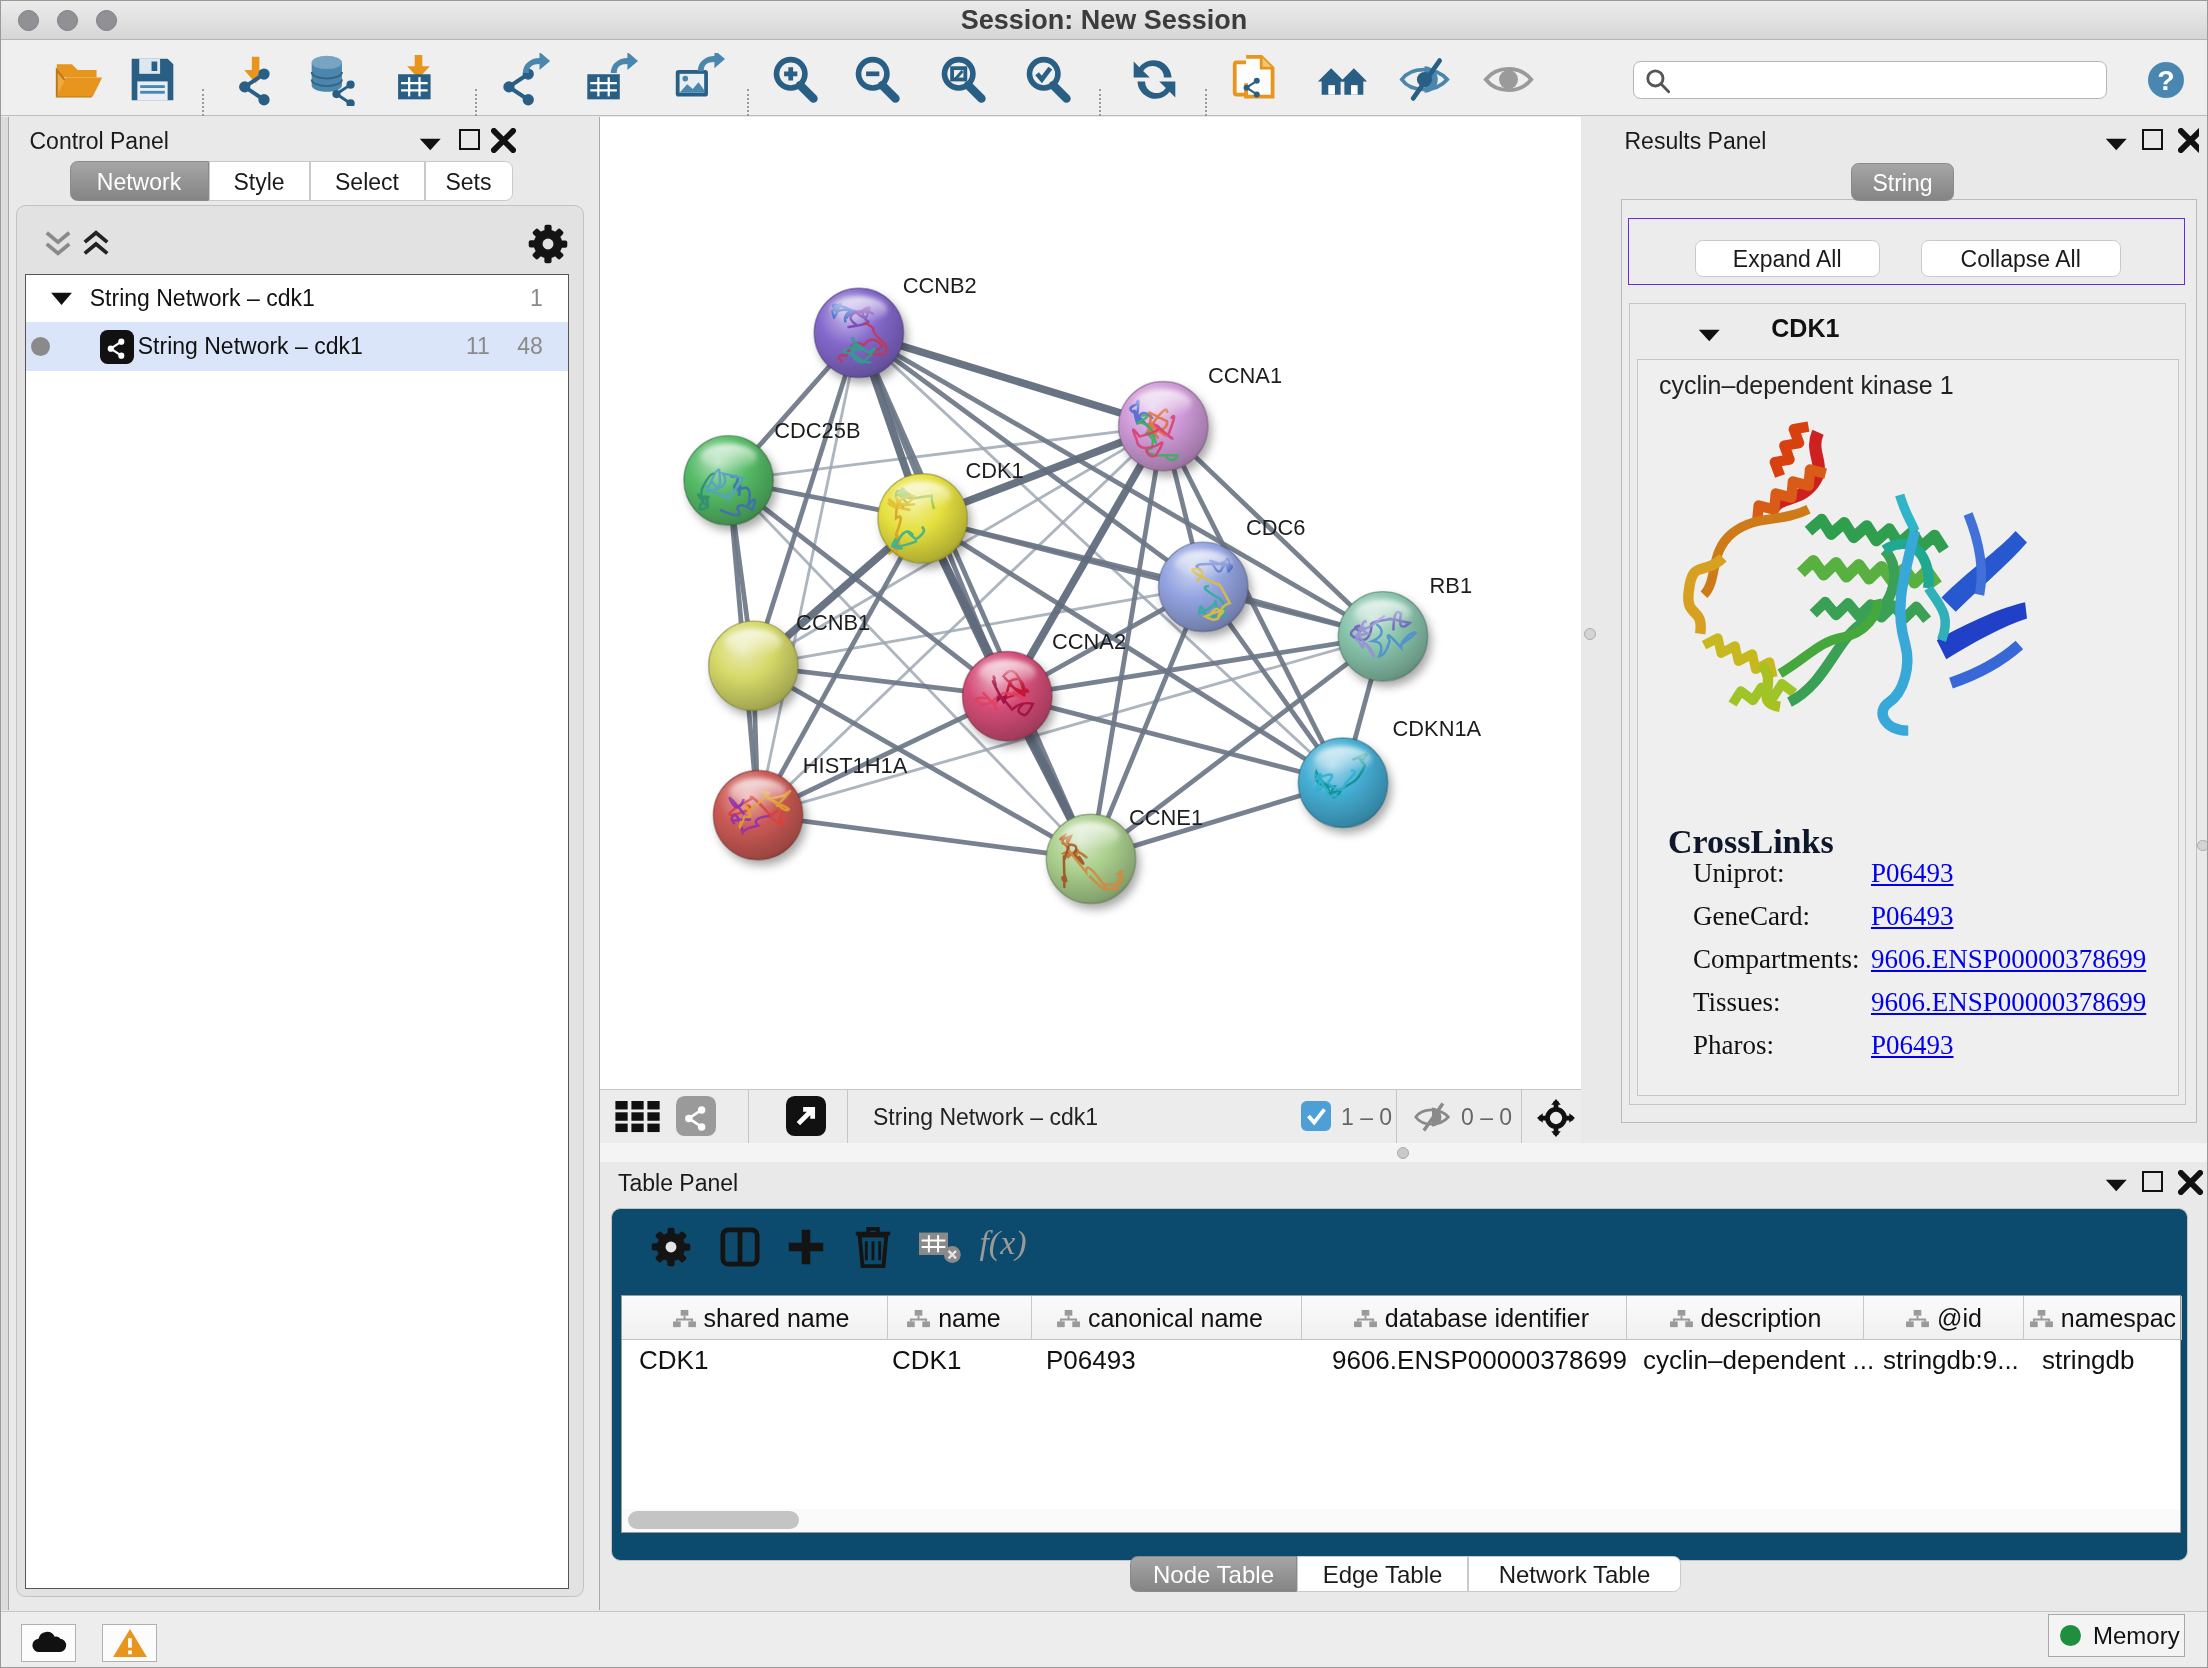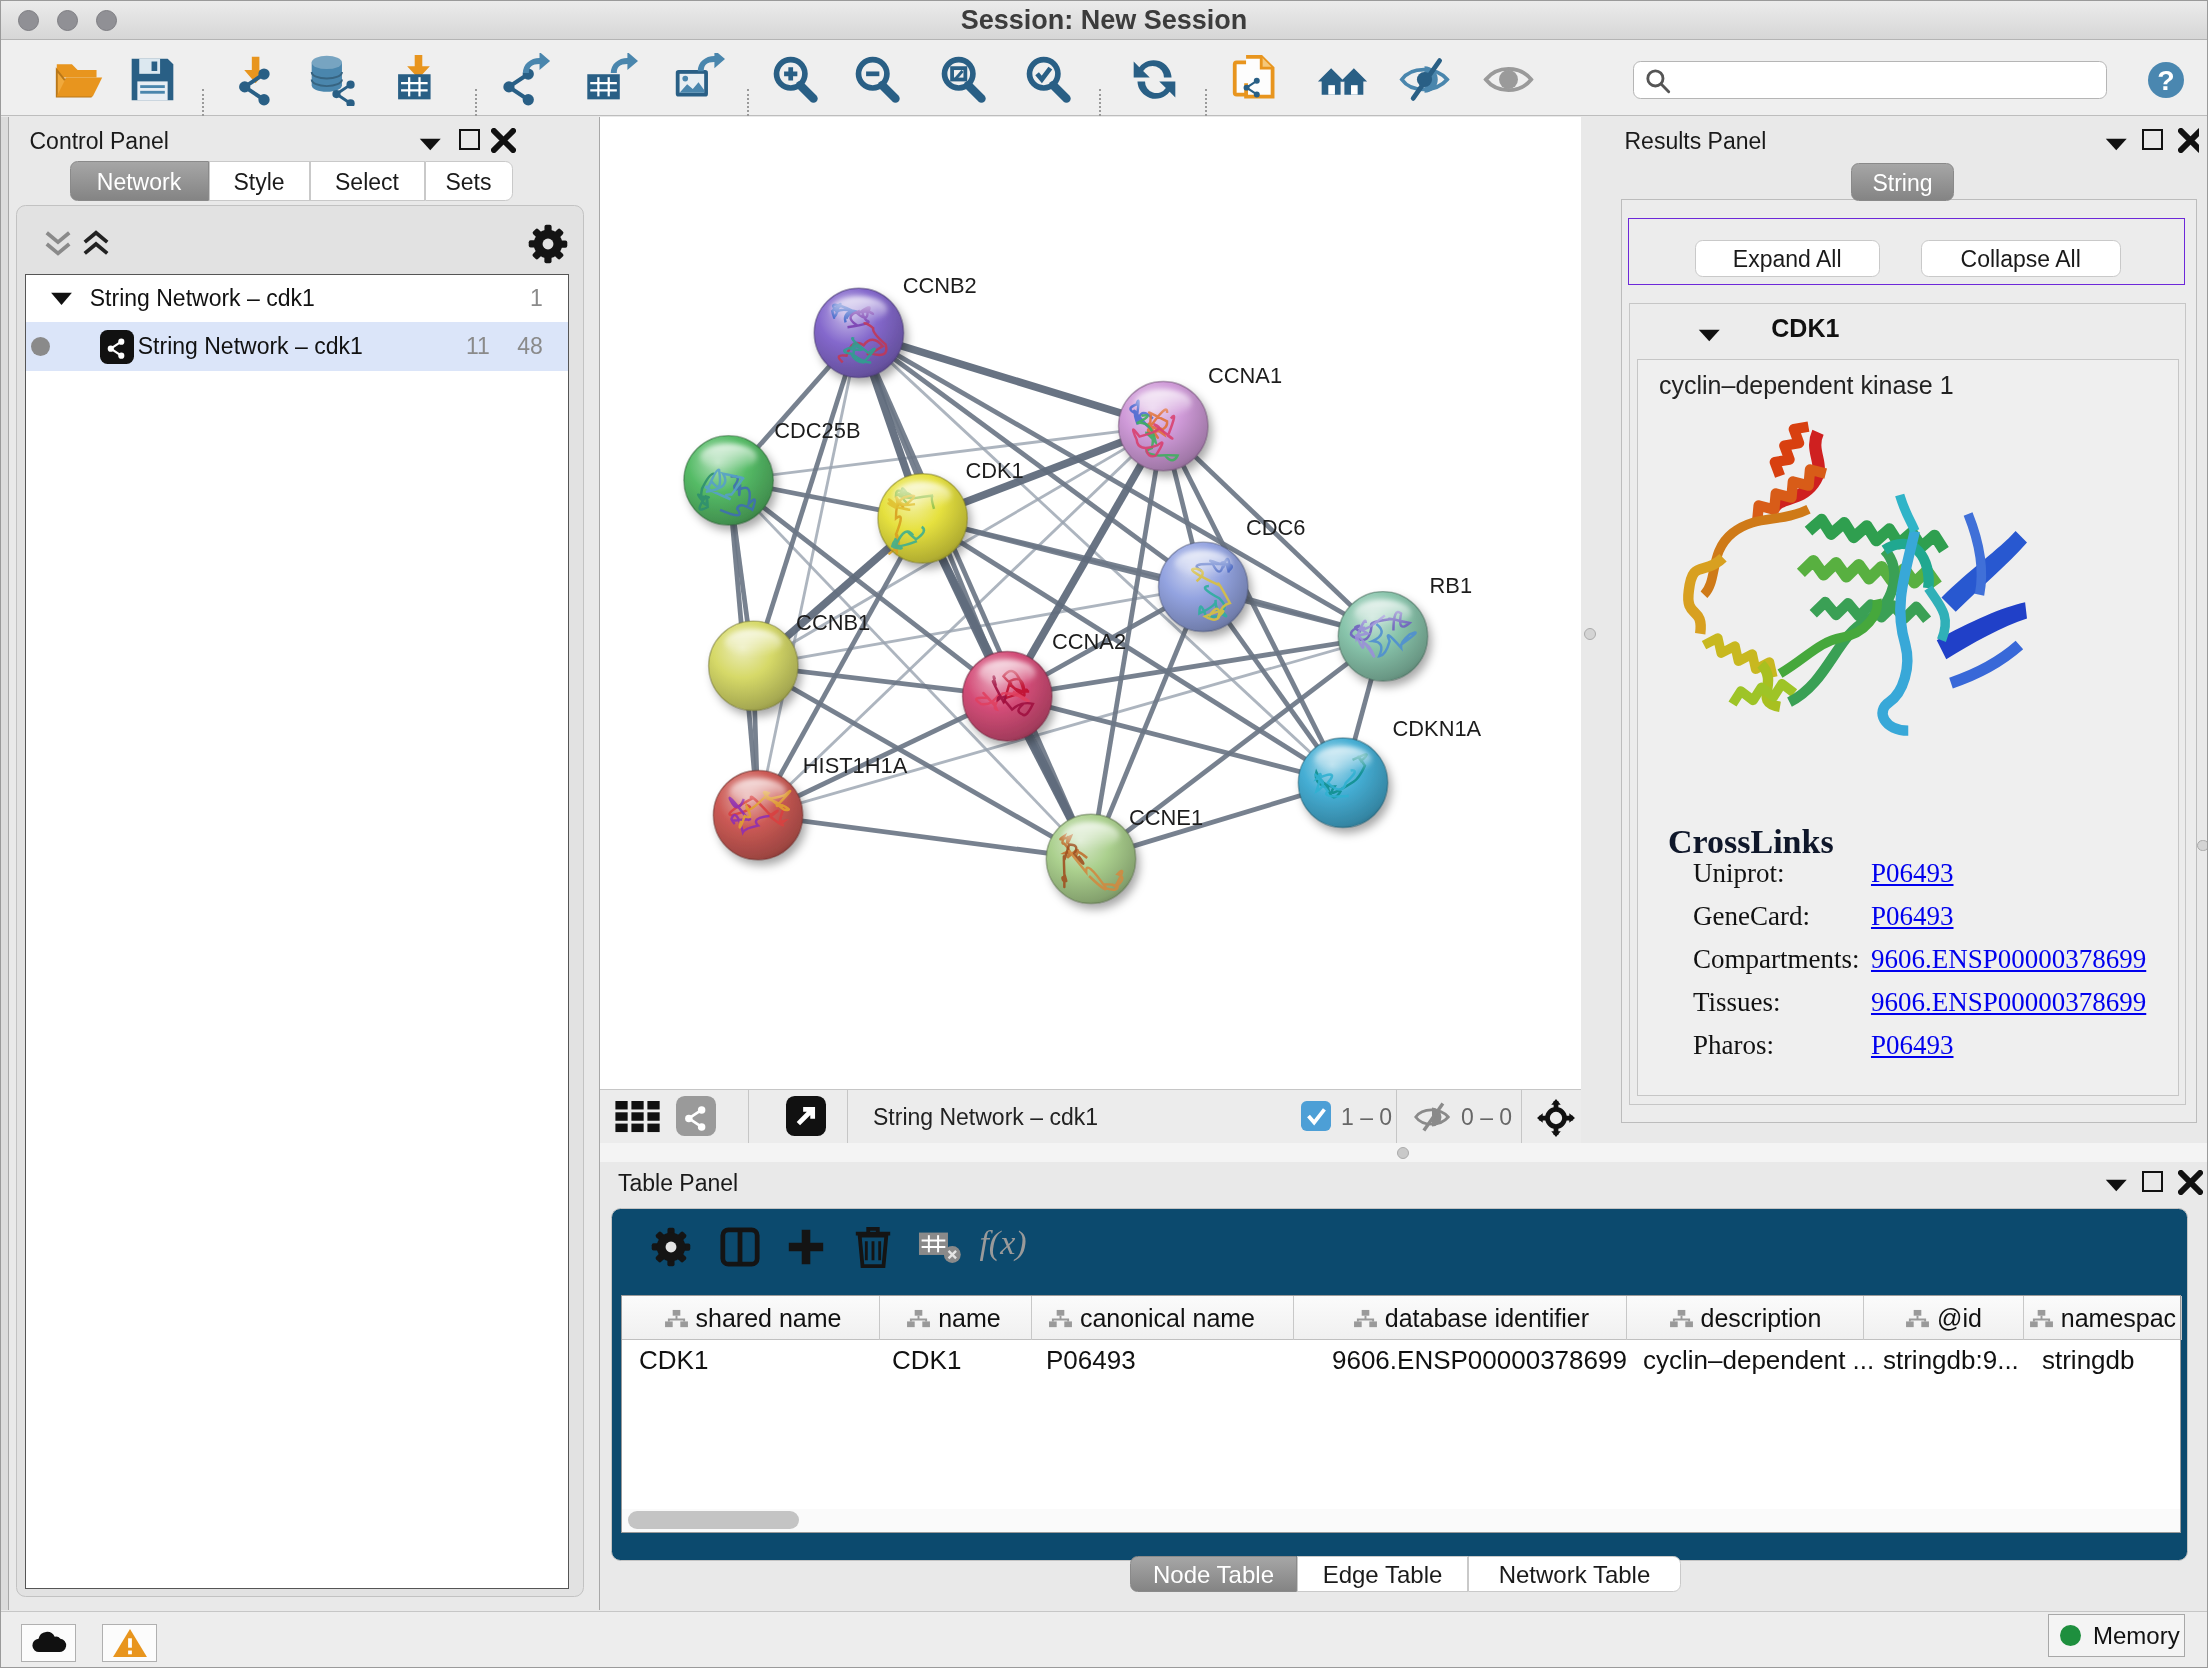--- a/index.html
+++ b/index.html
@@ -572,37 +572,37 @@
           <rect x="0" y="0" width="40" height="30" fill="#8a8a8a"></rect>
           <path d="M0 10 h40 M0 20 h40 M13 0 v30 M27 0 v30" stroke="#ffffff" stroke-width="3"></path>
           <rect x="0" y="0" width="40" height="30" fill="none" stroke="#8a8a8a" stroke-width="4"></rect>
         </g>
         <circle cx="36" cy="24" r="9" fill="#8a8a8a"></circle>
         <path d="M32 20 l8 8 M40 20 l-8 8" stroke="#e4e4e4" stroke-width="2.5"></path>
       </svg>
       <div class="abs" style="left:367px;top:15px;font-family:'Liberation Serif',serif;font-style:italic;font-size:34px;color:#9a9a9a">f(x)</div>
       <div class="abs" style="left:8.6px;top:86px;width:1560px;height:238px;background:#ffffff;border:1px solid #9a9a9a">
         <div class="abs" style="left:0;top:0;width:1558px;height:44px;background:linear-gradient(#fbfbfb,#f0f0f0);border-bottom:1px solid #c0c0c0">
-          <div class="abs" style="left:4px;top:0;width:254px;height:44px;border-right:1px solid #c8c8c8;text-align:center;line-height:44px;font-size:25px;color:#111;overflow:hidden;white-space:nowrap"><svg width="25" height="21" viewBox="0 0 26 22" style="vertical-align:-2.9px">
+          <div class="abs" style="left:12px;top:0;width:254px;height:44px;border-right:1px solid #c8c8c8;text-align:center;line-height:44px;font-size:25px;color:#111;overflow:hidden;white-space:nowrap"><svg width="25" height="21" viewBox="0 0 26 22" style="vertical-align:-2.9px">
               <g fill="#9a9a9a">
                 <rect x="9" y="1" width="8" height="6"></rect>
                 <rect x="1" y="13" width="8" height="6"></rect>
                 <rect x="17" y="13" width="8" height="6"></rect>
                 <path d="M13 7 v4 M5 13 v-2 h16 v2" stroke="#9a9a9a" stroke-width="2" fill="none"></path>
               </g>
             </svg> shared name</div>
           <div class="abs" style="left:254px;top:0;width:156px;height:44px;border-right:1px solid #c8c8c8;text-align:center;line-height:44px;font-size:25px;color:#111;overflow:hidden;white-space:nowrap"><svg width="25" height="21" viewBox="0 0 26 22" style="vertical-align:-2.9px">
               <g fill="#9a9a9a">
                 <rect x="9" y="1" width="8" height="6"></rect>
                 <rect x="1" y="13" width="8" height="6"></rect>
                 <rect x="17" y="13" width="8" height="6"></rect>
                 <path d="M13 7 v4 M5 13 v-2 h16 v2" stroke="#9a9a9a" stroke-width="2" fill="none"></path>
               </g>
             </svg> name</div>
-          <div class="abs" style="left:388px;top:0;width:284px;height:44px;border-right:1px solid #c8c8c8;text-align:center;line-height:44px;font-size:25px;color:#111;overflow:hidden;white-space:nowrap"><svg width="25" height="21" viewBox="0 0 26 22" style="vertical-align:-2.9px">
+          <div class="abs" style="left:396px;top:0;width:284px;height:44px;border-right:1px solid #c8c8c8;text-align:center;line-height:44px;font-size:25px;color:#111;overflow:hidden;white-space:nowrap"><svg width="25" height="21" viewBox="0 0 26 22" style="vertical-align:-2.9px">
               <g fill="#9a9a9a">
                 <rect x="9" y="1" width="8" height="6"></rect>
                 <rect x="1" y="13" width="8" height="6"></rect>
                 <rect x="17" y="13" width="8" height="6"></rect>
                 <path d="M13 7 v4 M5 13 v-2 h16 v2" stroke="#9a9a9a" stroke-width="2" fill="none"></path>
               </g>
             </svg> canonical name</div>
           <div class="abs" style="left:694px;top:0;width:311px;height:44px;border-right:1px solid #c8c8c8;text-align:center;line-height:44px;font-size:25px;color:#111;overflow:hidden;white-space:nowrap"><svg width="25" height="21" viewBox="0 0 26 22" style="vertical-align:-2.9px">
               <g fill="#9a9a9a">
                 <rect x="9" y="1" width="8" height="6"></rect>

